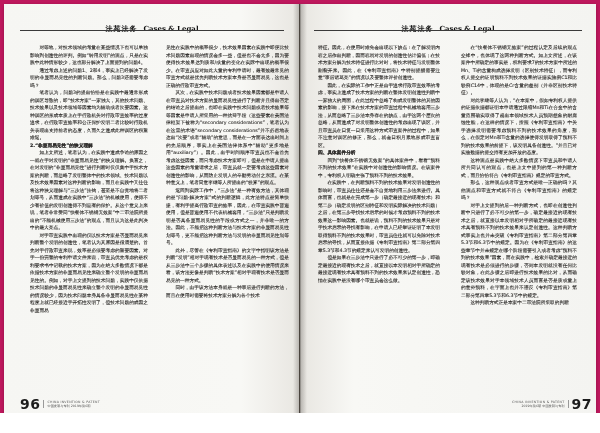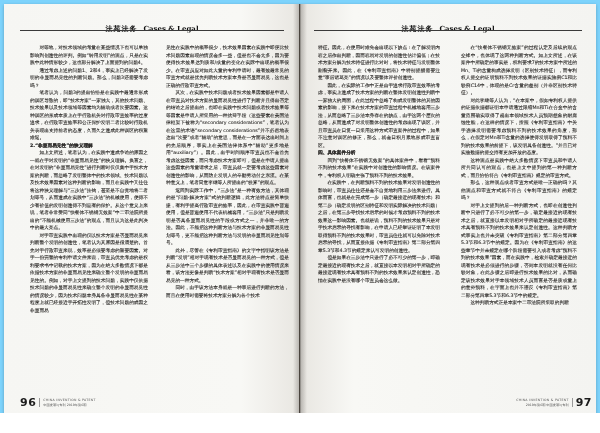--- a/index.html
+++ b/index.html
@@ -1,16 +1,16 @@
 <!DOCTYPE html>
 <html><head>
 <meta charset="utf-8">
 <style>
   html,body{margin:0;padding:0;background:#ffffff;}
-  .canvas{position:relative;width:600px;height:413px;background:#7dd3fc;overflow:hidden;
+  .canvas{position:relative;width:600px;height:413px;background:#be185d;overflow:hidden;
           font-family:"DejaVu Sans","Liberation Sans",sans-serif;}
   .paper{position:absolute;left:4px;top:4px;width:592px;height:414px;
          background:#f8f8f5;box-shadow:0 1px 3px rgba(0,0,0,0.25);}
   .page{position:absolute;top:0;height:414px;}
   .page-left{left:0;width:296px;
      background:linear-gradient(to right,#f6f6f3 0%,#f8f8f5 80%,#e9e7e2 99%);}
   .page-right{left:296px;width:296px;
      background:linear-gradient(to left,#f4f4f1 0%,#f8f8f5 82%,#e9e7e2 99%);}
   .gutter{position:absolute;top:0;left:289px;width:14px;height:414px;
      background:linear-gradient(to right,rgba(0,0,0,0) 0%,rgba(60,55,50,0.25) 40%,
@@ -32,21 +32,21 @@
   .col-l2{left:162px;width:123px;}
   .col-r1{left:18px;width:122px;}
   .col-r2{left:161px;width:116px;}
   .para{margin:0;}
   .para.indent{text-indent:2em;}
   .para.heading{font-weight:bold;color:#111;}
 
   .footer{position:absolute;top:392px;display:flex;align-items:center;}
   .footer-l{left:16px;}
   .footer-r{right:4px;flex-direction:row-reverse;}
-  .pagenum{font-size:11px;font-weight:bold;color:#1c1c1c;letter-spacing:0.5px;}
+  .pagenum{font-size:14px;font-weight:bold;color:#1c1c1c;letter-spacing:0.5px;}
   .journal{font-size:3.2px;line-height:4.2px;color:#555;white-space:nowrap;}
   .footer-l .journal{border-left:1px solid #999;padding-left:3px;margin-left:3px;}
   .footer-r .journal{border-right:1px solid #999;padding-right:3px;margin-right:3px;text-align:right;}
   .journal .en{letter-spacing:0.3px;}
 </style>
 </head>
 <body>
 
 <div class="canvas">
   <div class="paper">

